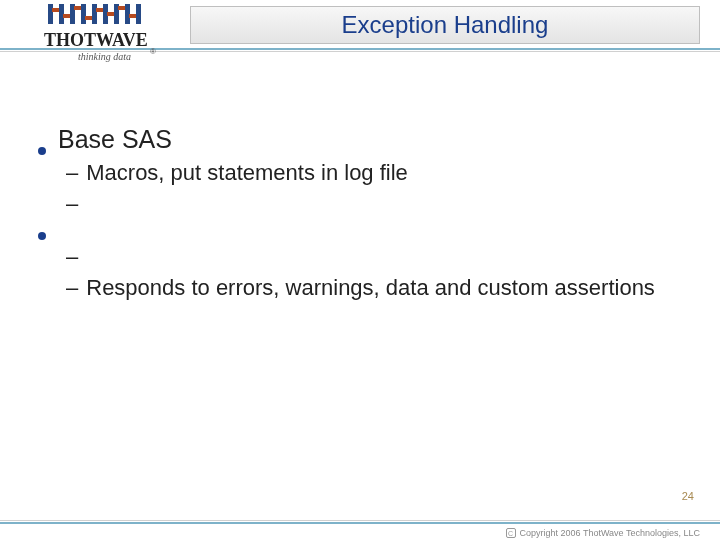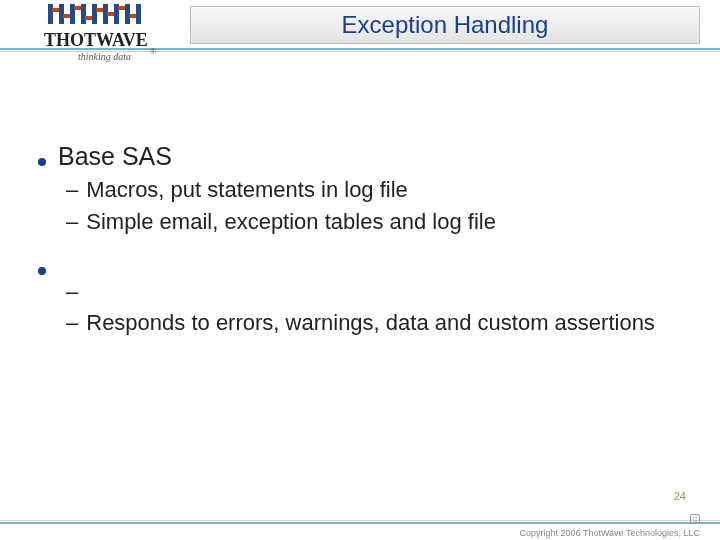--- a/index.html
+++ b/index.html
@@ -9,32 +9,32 @@
   .header { position: relative; width: 100%; height: 78px; text-align: right; }
   .title-bar { position: absolute; top: 6px; left: 190px; right: 20px; height: 38px; background: linear-gradient(#f7f7f7, #e4e4e4); border: 1px solid #bfbfbf; display: flex; align-items: center; justify-content: center; padding: 0 12px; }
   .title-bar .title { font-size: 24px; color: #1a3e8c; white-space: nowrap; }
   .logo { position: absolute; left: 34px; top: 2px; width: 155px; height: 74px; }
   .underline { position: absolute; left: 0; right: 0; top: 48px; height: 2px; background: #7db2c9; }
   .underline2 { position: absolute; left: 0; right: 0; top: 51px; height: 1px; background: #d0d0d0; }
 
   .logo svg { width: 100%; height: 100%; }
 
   .body { position: absolute; top: 120px; left: 38px; right: 40px; color: #222; }
-  .lvl1 { font-size: 25px; margin-top: 21px; display: flex; align-items: center; }
+  .lvl1 { font-size: 25px; margin-top: 4px; display: flex; align-items: flex-end; }
   .lvl1 .dot { width: 8px; height: 8px; background: #1a3e8c; border-radius: 50%; margin-right: 12px; margin-top: 11px; flex-shrink: 0; }
   .lvl1 .txt { line-height: 1.25; }
   .lvl2 { font-size: 22px; margin-top: 4px; margin-left: 28px; display: flex; align-items: baseline; }
   .lvl2 .dash { margin-right: 8px; color: #222; flex-shrink: 0; }
   .lvl2 .txt { line-height: 1.25; text-align: center; }
 
-  .pagenum { position: absolute; right: 34px; bottom: 38px; font-size: 11px; color: #a88a52; }
+  .pagenum { position: absolute; right: 26px; bottom: 38px; font-size: 11px; color: #a88a52; }
 
   .footer { position: absolute; left: 0; right: 0; bottom: 16px; height: 2px; background: #7db2c9; }
   .footer2 { position: absolute; left: 0; right: 0; bottom: 19px; height: 1px; background: #d0d0d0; }
-  .copyright { position: absolute; right: 20px; bottom: 2px; font-size: 9px; color: #888; display: flex; align-items: flex-end; gap: 4px; flex-direction: column; }
+  .copyright { position: absolute; right: 20px; bottom: 2px; font-size: 9px; color: #888; display: flex; align-items: flex-start; gap: 4px; }
   .copyright .cicon { display: inline-flex; width: 10px; height: 10px; border: 1px solid #999; border-radius: 2px; align-items: center; justify-content: center; font-size: 7px; color: #999; }
 </style>
 </head>
 <body>
 
 <div class="slide">
 
   <div class="header">
     <div class="underline"></div>
     <div class="underline2"></div>
@@ -75,21 +75,20 @@
       <span class="dot"></span>
       <span class="txt">Base SAS</span>
     </div>
     <div class="lvl2">
       <span class="dash">–</span>
       <span class="txt">Macros, put statements in log file</span>
     </div>
 
     <div class="lvl2">
       <span class="dash">–</span>
-      <span class="txt">Simple email, exception tables and log file</span>
     </div>
 
     <div class="lvl1">
       <span class="dot"></span>
     </div>
     <div class="lvl2">
       <span class="dash">–</span>
     </div>
     <div class="lvl2">
       <span class="dash">–</span>

